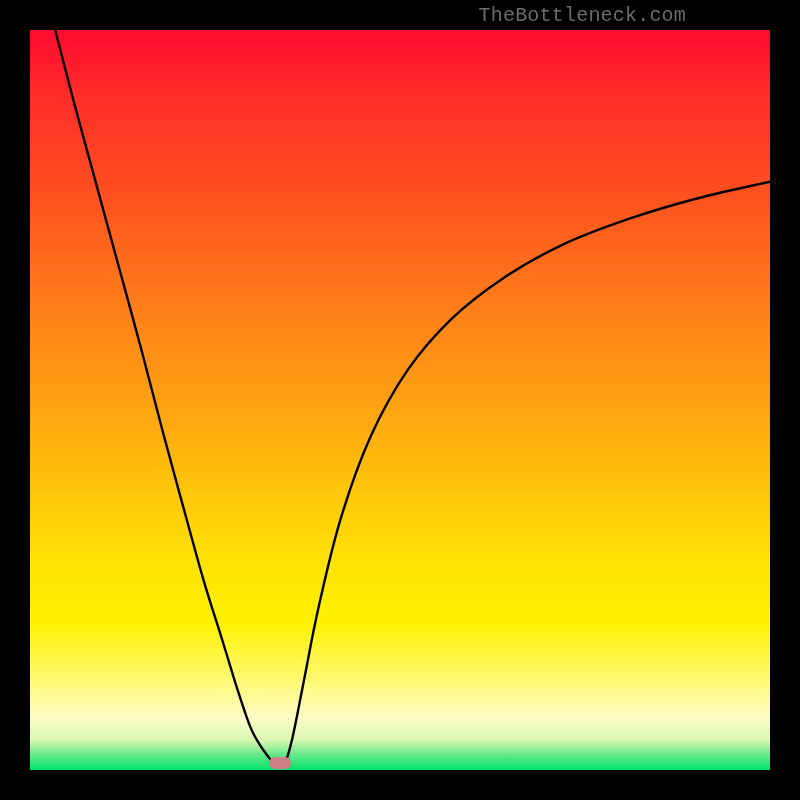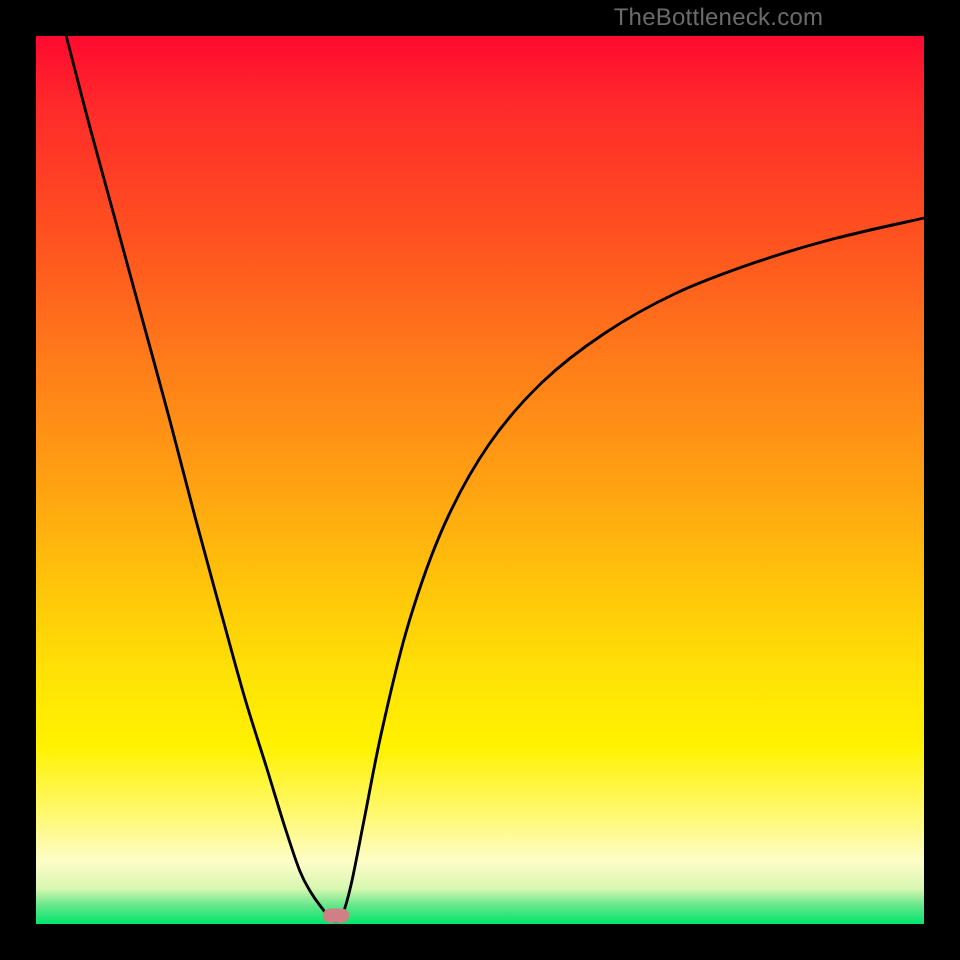--- a/index.html
+++ b/index.html
@@ -9,20 +9,21 @@
     height: 800px;
     background: #000;
     overflow: hidden;
     font-family: Arial, Helvetica, sans-serif;
   }
   .frame {
     position: relative;
     width: 696px;
     height: 800px;
     background: #000;
+    font-family: Liberation Mono, monospace;
   }
   .plot-area {
     position: absolute;
     left: 30px;
     top: 30px;
     width: 740px;
     height: 740px;
     
     background: linear-gradient(
       to bottom,

